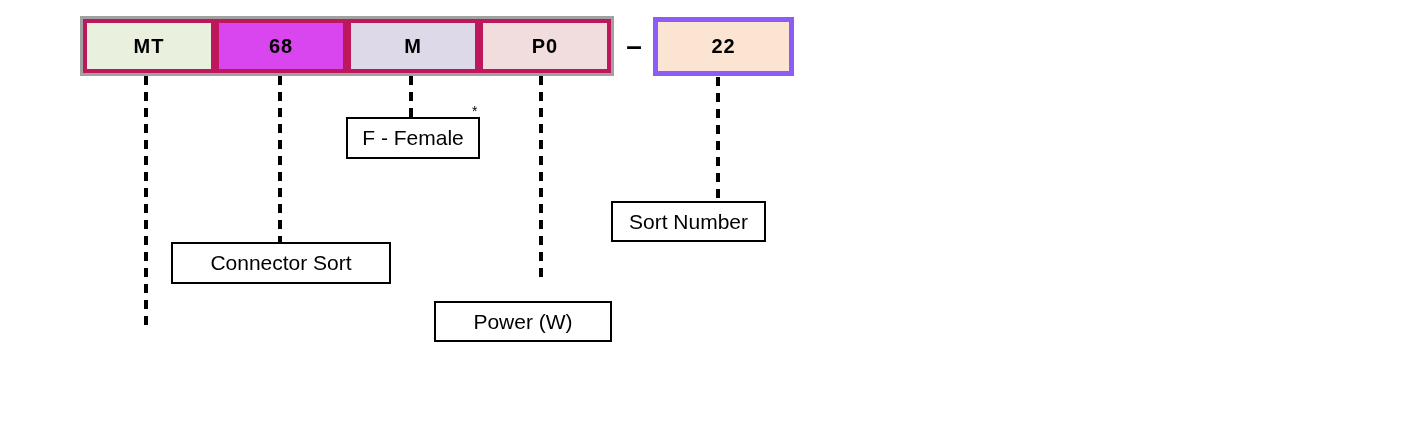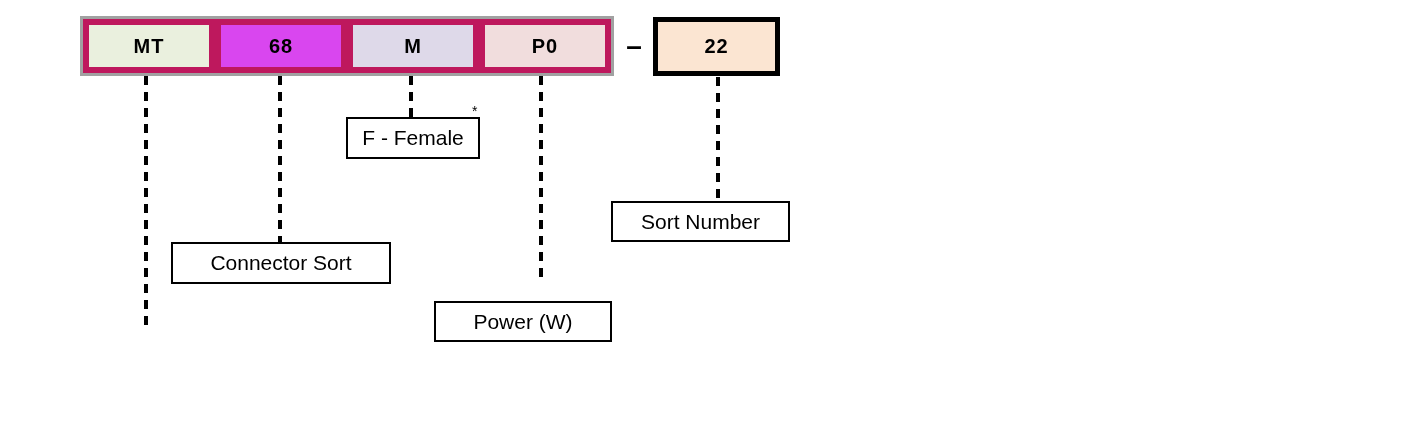--- a/index.html
+++ b/index.html
@@ -20,21 +20,21 @@
   
   .code-strip {
     position: absolute;
     left: 80px; top: 16px;
     width: 534px; height: 60px;
     border: 3px solid #a1a1a1;
     display: flex;
   }
   .code-cell {
     width: 132px; height: 54px;
-    border: 6px solid #be185d;
+    border: 4px solid #be185d;
     display: flex;
     align-items: center;
     justify-content: center;
     font-weight: bold;
     font-size: 20px;
     letter-spacing: 1px;
     color: #000;
   }
 
   .code-separator {
@@ -45,22 +45,22 @@
     align-items: center;
     justify-content: center;
     font-weight: bold;
     font-size: 28px;
     color: #000;
   }
 
   .sort-code-box {
     position: absolute;
     left: 653px; top: 17px;
-    width: 127px; height: 59px;
-    border: 5px solid #000000;
+    width: 141px; height: 59px;
+    border: 5px solid #8b5cf6;
     display: flex;
     align-items: center;
     justify-content: center;
     font-weight: bold;
     font-size: 20px;
     letter-spacing: 1px;
     color: #000;
   }
 
   
@@ -89,21 +89,21 @@
     white-space: nowrap;
   }
   .gender-stack { position: absolute; left: 346px; top: 117px; width: 134px; }
   .gender-stack .label-box {
     position: relative;
     left: 0; top: 0;
     width: 134px; height: 42px;
   }
   .gender-stack .label-box + .label-box { margin-top: -2px; height: 47px; }
 
-  .label-box.sortlbl  { left: 611px; top: 201px; width: 179px; height: 41px; }
+  .label-box.sortlbl  { left: 611px; top: 201px; width: 155px; height: 41px; }
   .label-box.connlbl  { left: 171px; top: 242px; width: 220px; height: 42px; }
   .label-box.powerlbl { left: 434px; top: 284px; width: 178px; height: 41px; margin-top: 17px; }
   .label-box.termlbl  { left:  83px; top: 325px; width: 132px; height: 42px; }
 
   .footnote-marker {
     position: absolute;
     left: 472px; top: 104px;
     font-size: 14px;
     color: #000;
     line-height: 14px;

